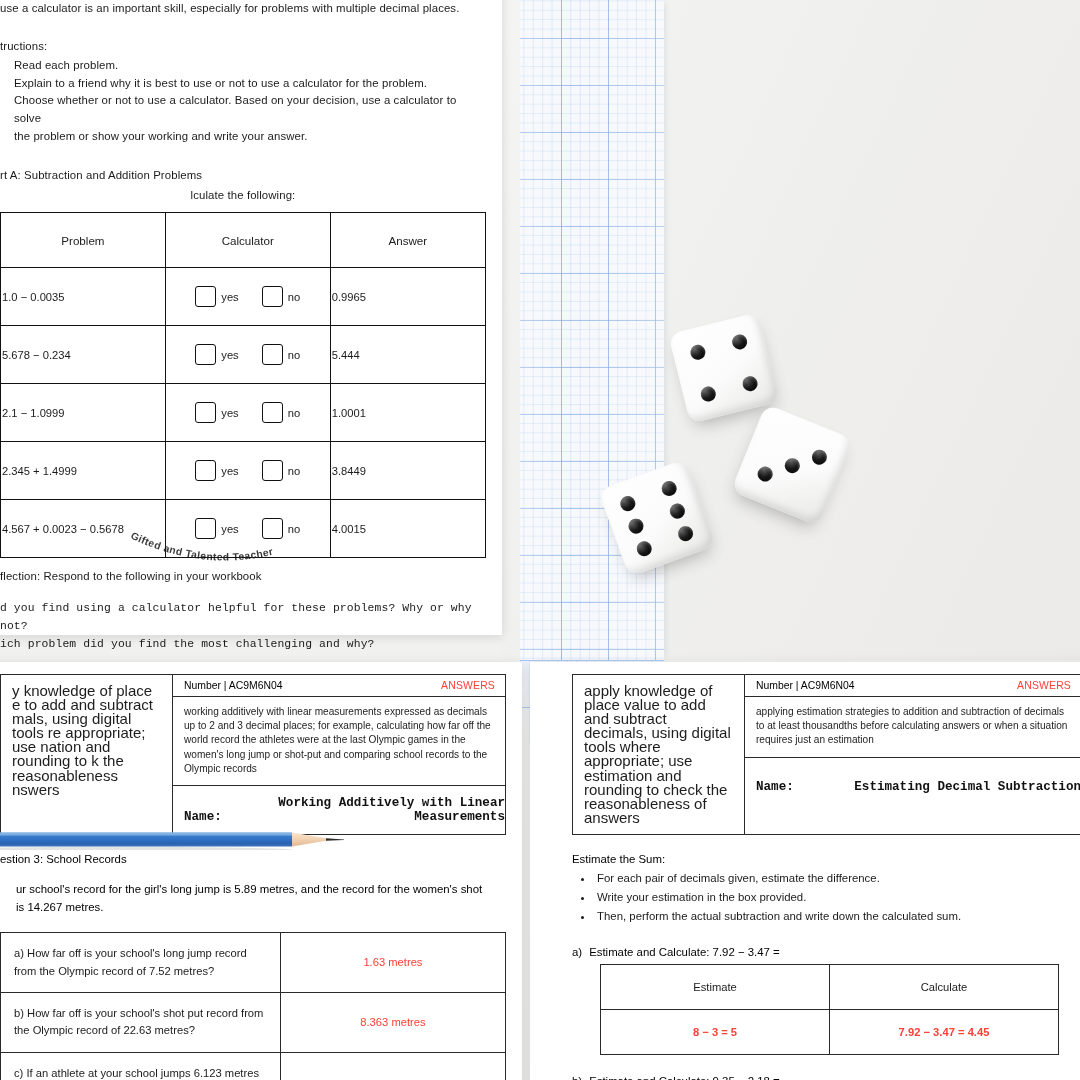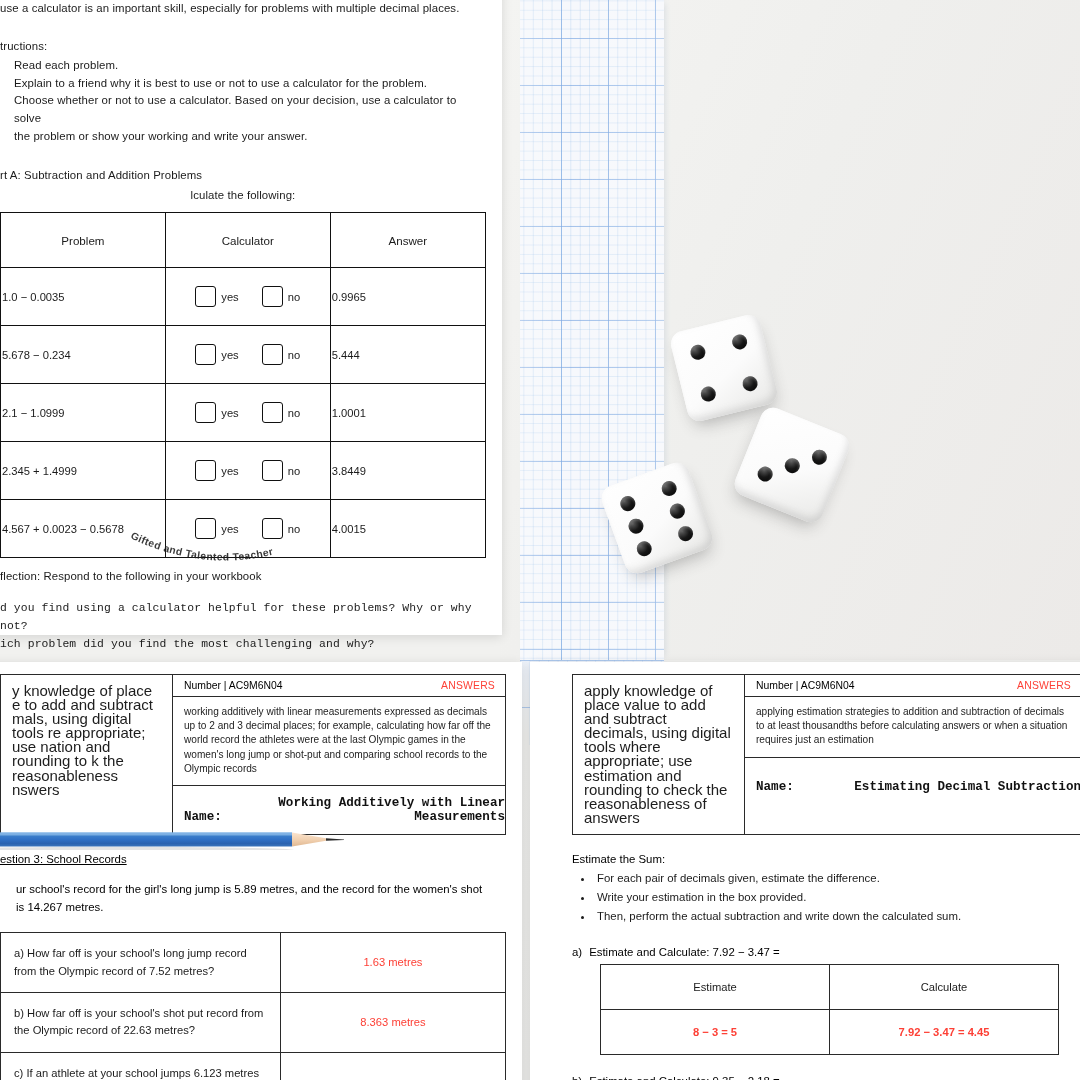--- a/index.html
+++ b/index.html
@@ -98,21 +98,21 @@
     border-bottom:1.4px solid #2a2a2a;padding:5px 10px 5px 11px;font-size:10.4px;}
   .ws-answers{color:#fd4036;font-size:10.4px;font-weight:400;letter-spacing:.2px;}
   .ws-elab{border-bottom:1.4px solid #2a2a2a;padding:8px 12px 9px 11px;
     font-size:10.1px;line-height:14.2px;color:#1d1d1d;}
   .ws-name{display:flex;align-items:flex-end;padding:10px 0 10px 11px;min-height:26px;font-family:Liberation Mono, monospace;}
   .ws-name .lbl{font-size:12.6px;font-weight:700;color:#111;}
   .ws-name .ttl{flex:1;text-align:right;font-size:12.6px;font-weight:700;color:#111;}
 
   
   #sheet-bl .body{position:absolute;left:58px;right:16px;top:12px;}
-  .qh{margin:18px 0 2px 0;font-size:11.4px;text-decoration:underline;}
+  .qh{margin:18px 0 2px 0;font-size:11.4px;}
   .qp{margin:16px;font-size:11.4px;line-height:17.6px;}
   table.qtbl{border-collapse:collapse;width:100%;table-layout:fixed;margin-top:10px;}
   table.qtbl td{border:1.5px solid #2a2a2a;padding:12px 13px;font-size:11.2px;
     line-height:17.4px;color:#1b1b1b;vertical-align:middle;}
   table.qtbl td.q{width:56%;}
   table.qtbl td.a{width:44%;text-align:center;color:#fd4036;}
 
   .pencil{position:absolute;left:-60px;top:830px;width:412px;height:20px;pointer-events:none;}
 
   

